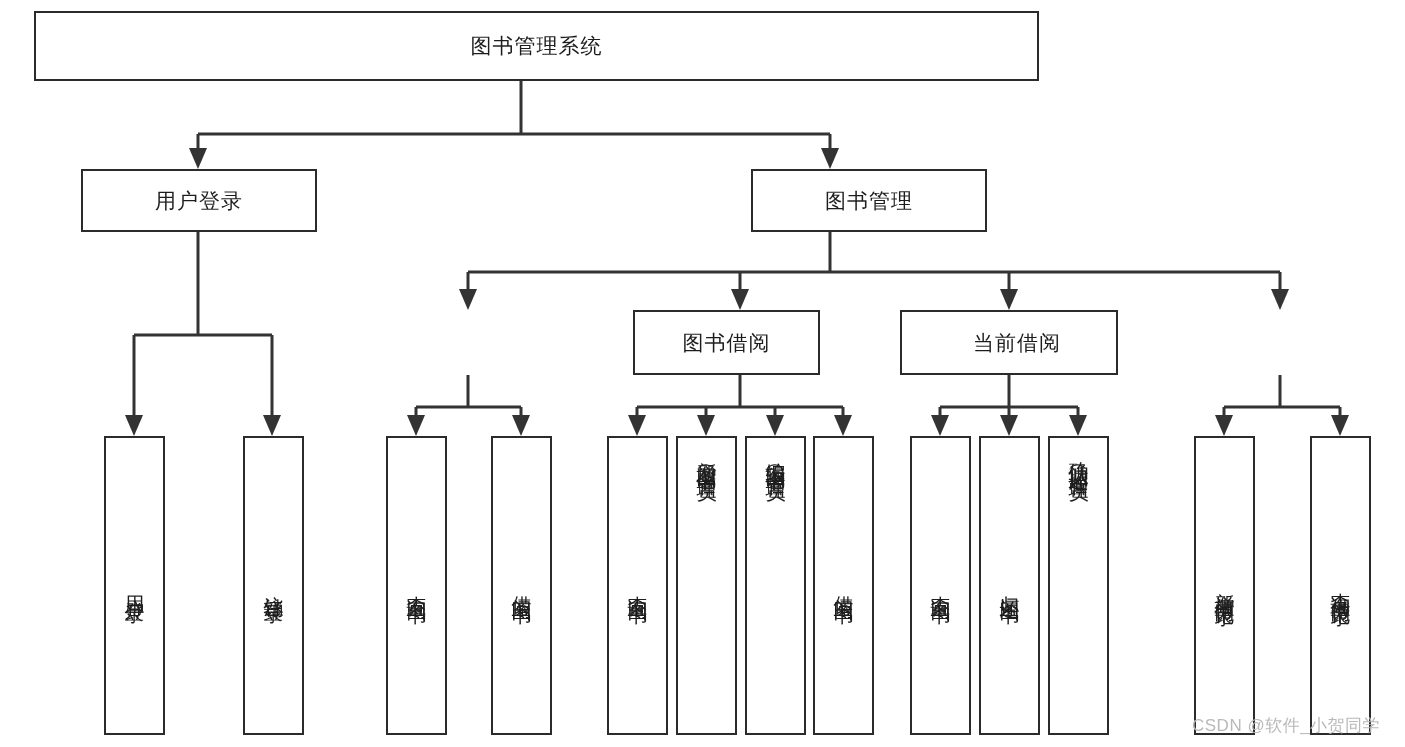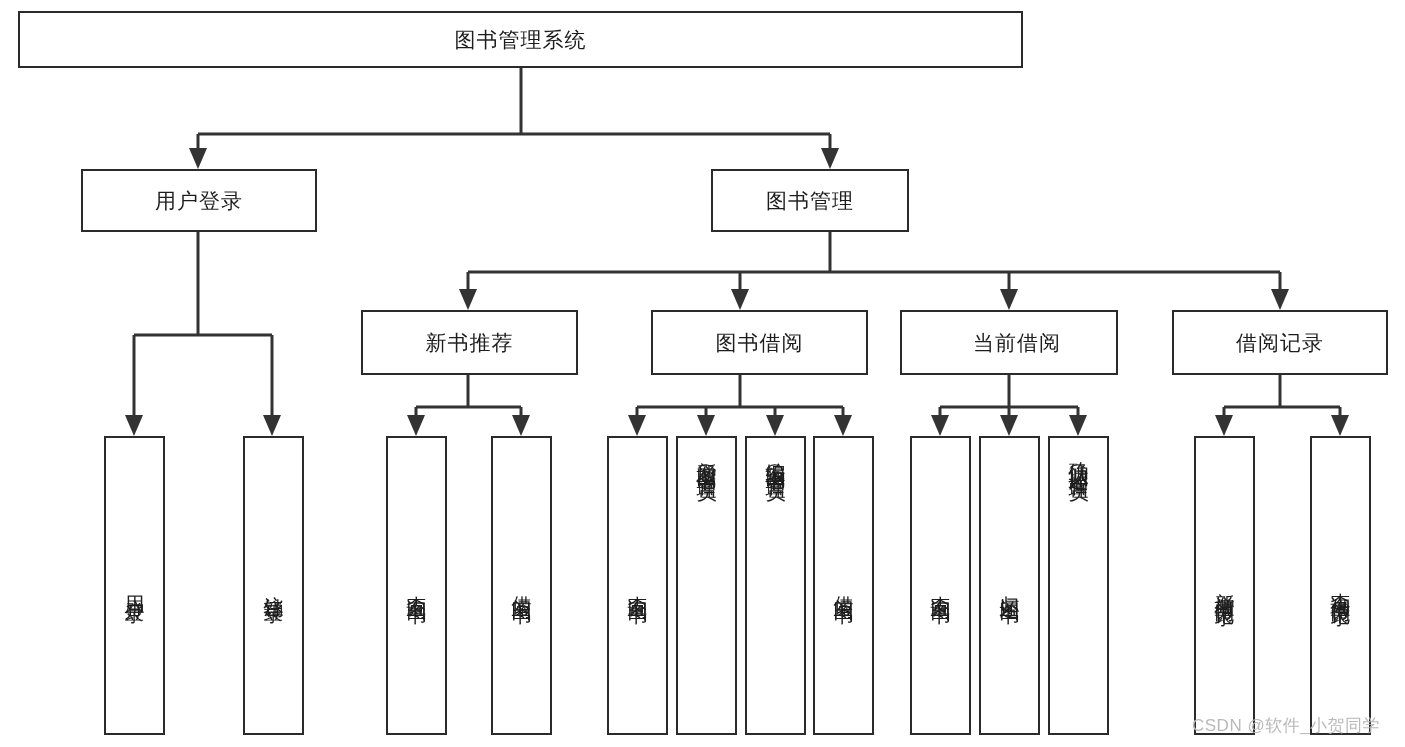--- a/index.html
+++ b/index.html
@@ -132,43 +132,37 @@
     <polygon class="arrowhead" points="1078,436 1069,415 1087,415"></polygon>
 
     <path class="wire" d="M1280,375 L1280,407"></path>
     <path class="wire" d="M1224,407 L1340,407"></path>
     <path class="wire" d="M1224,407 L1224,425"></path>
     <polygon class="arrowhead" points="1224,436 1215,415 1233,415"></polygon>
     <path class="wire" d="M1340,407 L1340,425"></path>
     <polygon class="arrowhead" points="1340,436 1331,415 1349,415"></polygon>
   </svg>
 
-  <div class="node" style="left:18px;top:11px;width:1005px;height:57px;">
+  <div class="node" style="left:34px;top:11px;width:1005px;height:70px;">
     <span class="label">图书管理系统</span>
   </div>
 
   <div class="node" style="left:81px;top:169px;width:236px;height:63px;">
     <span class="label">用户登录</span>
   </div>
-  <div class="node" style="left:711px;top:169px;width:198px;height:63px;">
+  <div class="node" style="left:751px;top:169px;width:236px;height:63px;">
     <span class="label">图书管理</span>
   </div>
 
-  <div class="node" style="left:361px;top:310px;width:217px;height:65px;">
-    <span class="label">新书推荐</span>
-  </div>
-  <div class="node" style="left:651px;top:310px;width:217px;height:65px;">
+  <div class="node" style="left:633px;top:310px;width:187px;height:65px;">
     <span class="label">图书借阅</span>
   </div>
   <div class="node" style="left:900px;top:310px;width:218px;height:65px;padding-left:16px;">
     <span class="label">当前借阅</span>
   </div>
-  <div class="node" style="left:1172px;top:310px;width:216px;height:65px;">
-    <span class="label">借阅记录</span>
-  </div>
 
   <div class="node vertical mid" style="left:104px;top:436px;width:61px;height:299px;">
     <span class="label">用户登录</span>
   </div>
   <div class="node vertical mid" style="left:243px;top:436px;width:61px;height:299px;">
     <span class="label">注销登录</span>
   </div>
 
   <div class="node vertical mid" style="left:386px;top:436px;width:61px;height:299px;">
     <span class="label">查询图书</span>

